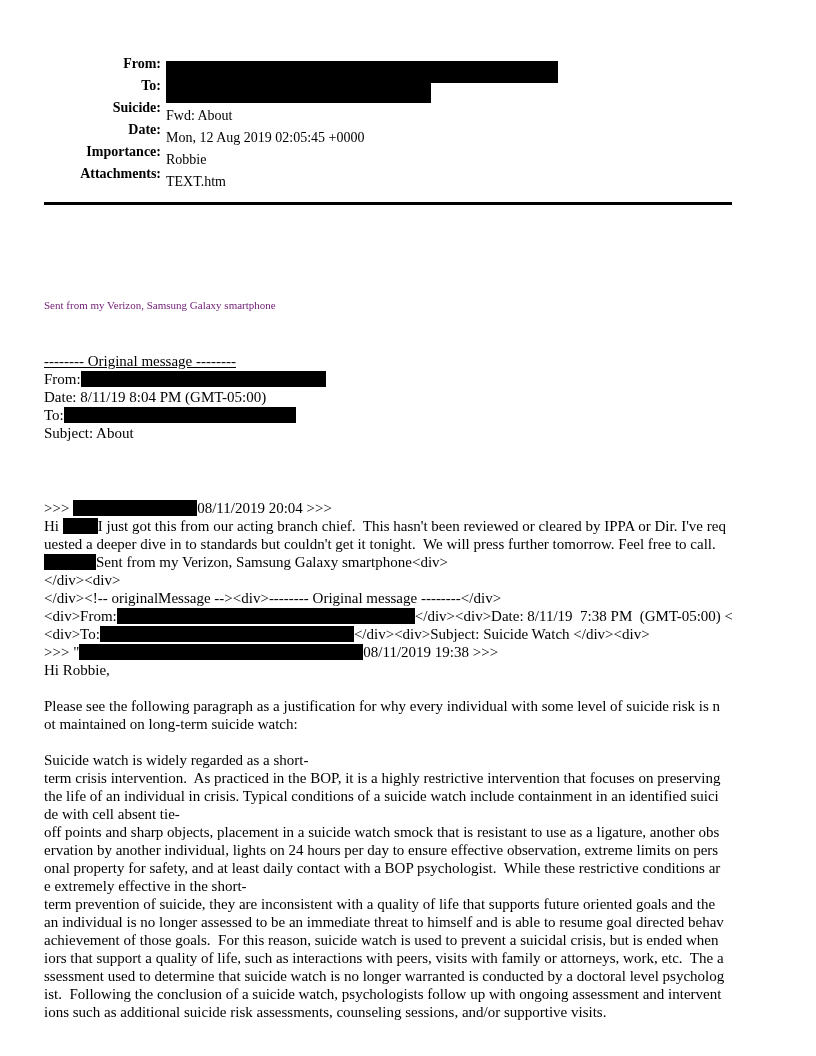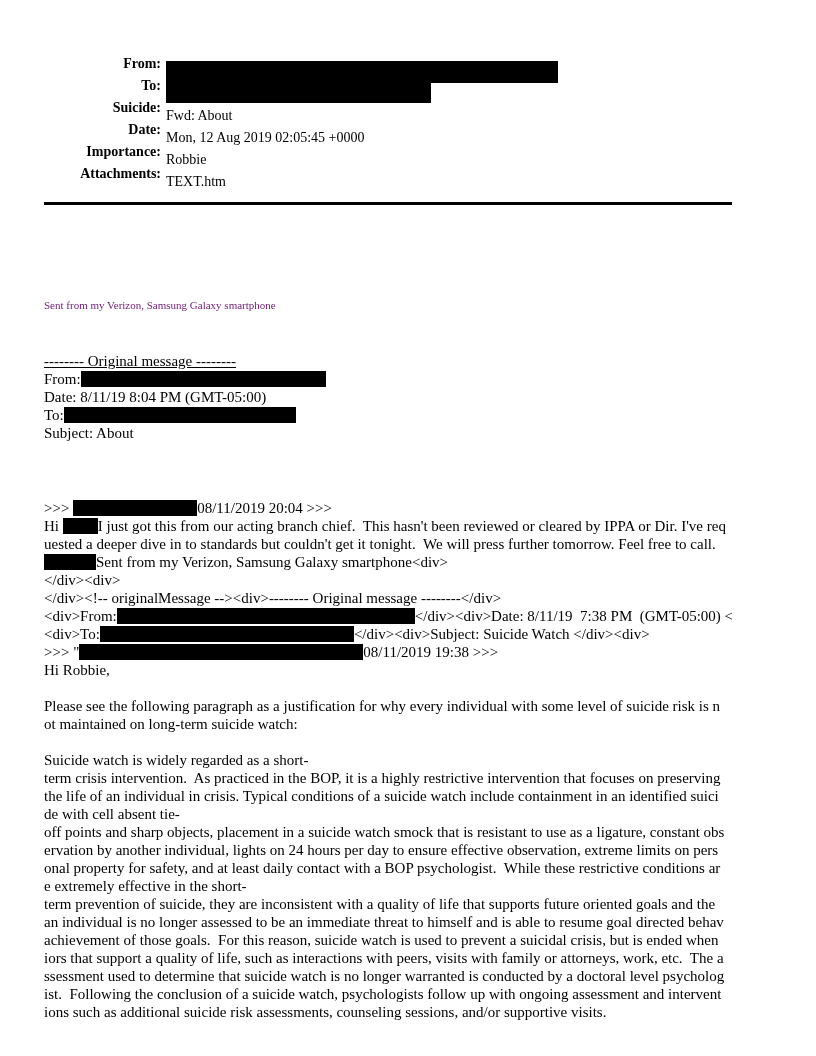--- a/index.html
+++ b/index.html
@@ -111,21 +111,21 @@
       <div class="text-line"><span>&gt;&gt;&gt; "</span><span class="redaction-inline" style="width: 284px;"></span><span>08/11/2019 19:38 &gt;&gt;&gt;</span></div>
       <div class="text-line"><span>Hi Robbie,</span></div>
       <div class="text-line">&nbsp;</div>
       <div class="text-line"><span>Please see the following paragraph as a justification for why every individual with some level of suicide risk is n</span></div>
       <div class="text-line"><span>ot maintained on long-term suicide watch:</span></div>
       <div class="text-line">&nbsp;</div>
       <div class="text-line"><span>Suicide watch is widely regarded as a short-</span></div>
       <div class="text-line"><span>term crisis intervention.  As practiced in the BOP, it is a highly restrictive intervention that focuses on preserving</span></div>
       <div class="text-line"><span>the life of an individual in crisis. Typical conditions of a suicide watch include containment in an identified suici</span></div>
       <div class="text-line"><span>de with cell absent tie-</span></div>
-      <div class="text-line"><span>off points and sharp objects, placement in a suicide watch smock that is resistant to use as a ligature, constant obs</span></div>
+      <div class="text-line"><span>off points and sharp objects, placement in a suicide watch smock that is resistant to use as a ligature, another obs</span></div>
       <div class="text-line"><span>ervation by another individual, lights on 24 hours per day to ensure effective observation, extreme limits on pers</span></div>
       <div class="text-line"><span>onal property for safety, and at least daily contact with a BOP psychologist.  While these restrictive conditions ar</span></div>
       <div class="text-line"><span>e extremely effective in the short-</span></div>
       <div class="text-line"><span>term prevention of suicide, they are inconsistent with a quality of life that supports future oriented goals and the</span></div>
       <div class="text-line"><span>an individual is no longer assessed to be an immediate threat to himself and is able to resume goal directed behav</span></div>
       <div class="text-line"><span>achievement of those goals.  For this reason, suicide watch is used to prevent a suicidal crisis, but is ended when</span></div>
       <div class="text-line"><span>iors that support a quality of life, such as interactions with peers, visits with family or attorneys, work, etc.  The a</span></div>
       <div class="text-line"><span>ssessment used to determine that suicide watch is no longer warranted is conducted by a doctoral level psycholog</span></div>
       <div class="text-line"><span>ist.  Following the conclusion of a suicide watch, psychologists follow up with ongoing assessment and intervent</span></div>
       <div class="text-line"><span>ions such as additional suicide risk assessments, counseling sessions, and/or supportive visits.</span></div>

